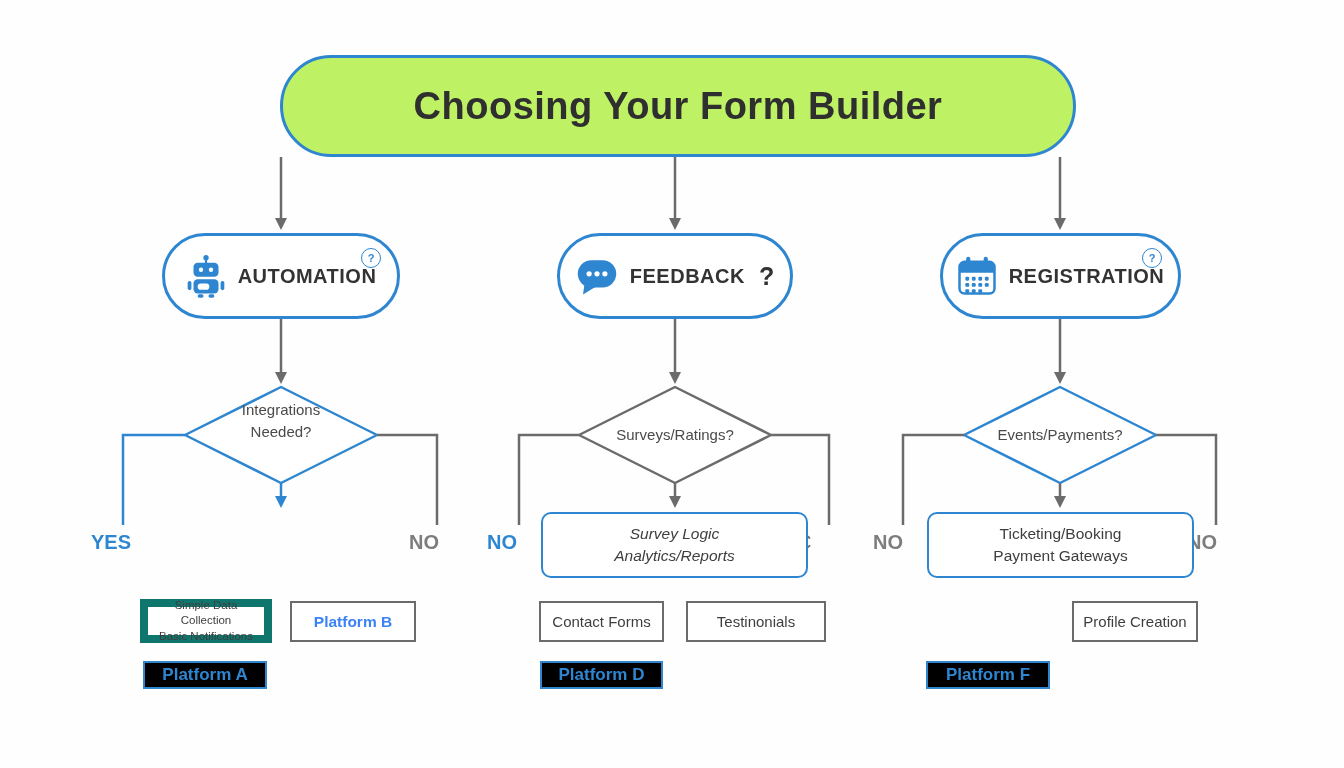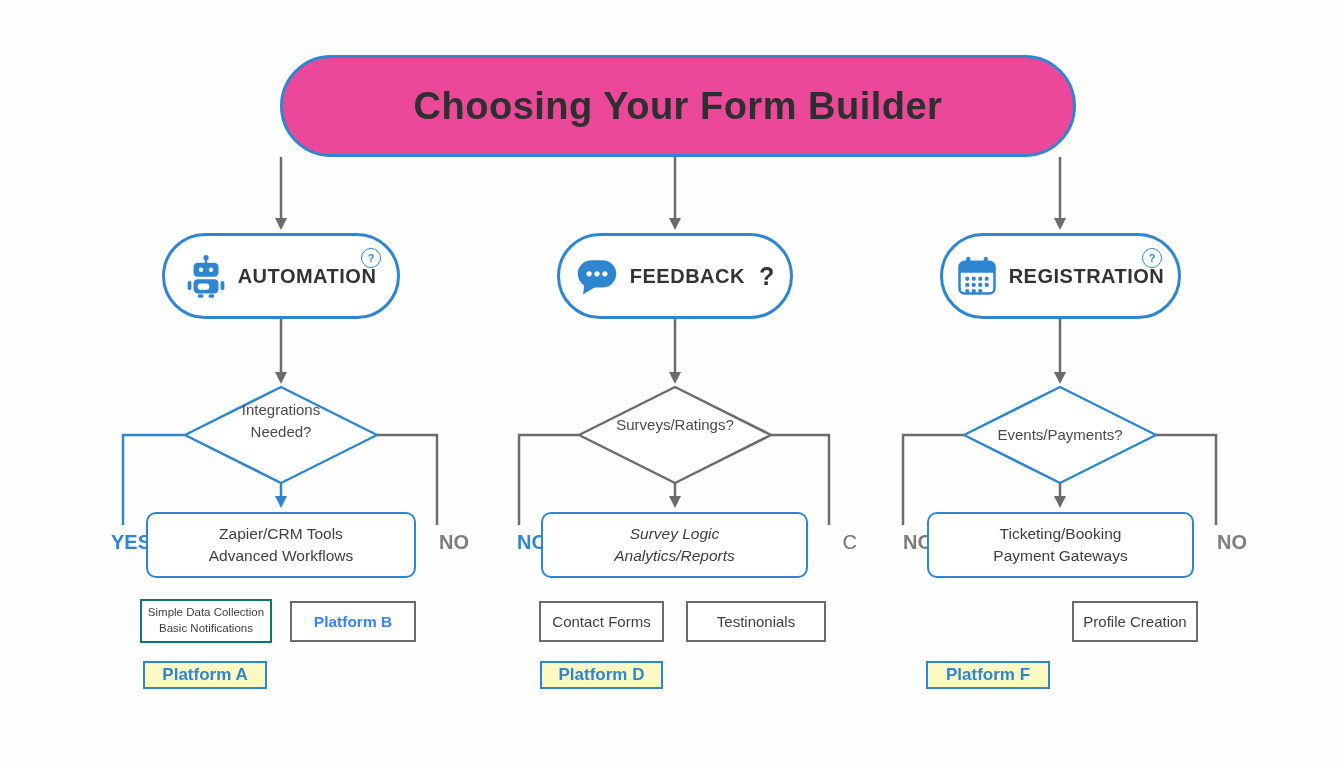--- a/index.html
+++ b/index.html
@@ -3,57 +3,57 @@
 <meta charset="utf-8">
 <style>
   html,body{margin:0;padding:0;background:#fff;}
   #canvas{
     position:relative;width:1344px;height:768px;background:#fefefe;
     font-family:"Liberation Sans",sans-serif;overflow:hidden;
   }
   svg.lines{position:absolute;left:0;top:0;z-index:1;}
   .abs{position:absolute;z-index:2;box-sizing:border-box;}
   .title-box{
-    border:3px solid #2e86d1;border-radius:52px;background:#ec4899;
+    border:3px solid #2e86d1;border-radius:52px;background:#bef264;
     display:flex;align-items:center;justify-content:center;
   }
   .title-text{font-size:38px;font-weight:700;color:#2f2f2f;letter-spacing:.5px;}
   .pill{
     border:3px solid #2e86d1;border-radius:44px;background:#fff;
     display:flex;align-items:center;justify-content:center;gap:12px;
   }
   .pill-label{font-size:20px;font-weight:700;color:#333;letter-spacing:.5px;white-space:nowrap;}
   .pill-qmark{font-size:25px;font-weight:700;color:#333;margin-left:2px;}
   .help-badge{
     position:absolute;top:12px;right:16px;width:18px;height:18px;border:1.5px solid #2e86d1;
     border-radius:50%;color:#2e86d1;font-size:11px;font-weight:600;
     display:flex;align-items:center;justify-content:center;background:#fff;
   }
   .diamond-label{
     text-align:center;font-size:15px;color:#4a4a4a;line-height:1.45;z-index:3;
   }
-  .side-label{font-size:20px;font-weight:600;text-align:right;}
+  .side-label{font-size:20px;font-weight:600;text-align:left;}
   .side-label.blue{color:#2e86d1;}
   .side-label.gray{color:#7d7d7d;}
   .side-label.thin{font-weight:400;color:#6f6f6f;}
   .result-box{
     border:2px solid #2e86d1;border-radius:10px;background:#fff;
     display:flex;flex-direction:column;align-items:center;justify-content:center;
     font-size:15.5px;color:#3e3e3e;line-height:1.42;text-align:center;
   }
   .opt-box{
     background:#fff;display:flex;flex-direction:column;align-items:center;justify-content:center;
     text-align:center;color:#3e3e3e;font-size:15px;
   }
   .opt-box.gray{border:2px solid #6b6b6b;}
-  .opt-box.blue{border:2px solid #0f766e;}
+  .opt-box.blue{border:8px solid #0f766e;}
   .opt-box .small{font-size:11.5px;font-weight:500;line-height:1.35;color:#3e3e3e;}
   .opt-box .bold{font-weight:700;color:#3b82f6;font-size:15.5px;}
   .plat-box{
-    border:2px solid #2e86d1;background:#fef9c3;
+    border:2px solid #2e86d1;background:#000000;
     display:flex;align-items:center;justify-content:center;
     font-size:17px;font-weight:700;color:#2e86d1;
   }
   .icon-wrap{display:flex;align-items:center;justify-content:center;}
 </style>
 </head>
 <body>
 
 <div id="canvas">
 
@@ -156,38 +156,34 @@
       </svg>
     </span>
     <span class="pill-label">REGISTRATION</span>
     <span class="help-badge">?</span>
   </div>
 
   <div class="abs diamond-label" style="left:191px;top:399px;width:180px;">
     <div>Integrations</div>
     <div>Needed?</div>
   </div>
-  <div class="abs diamond-label" style="left:585px;top:414px;width:180px;">
+  <div class="abs diamond-label" style="left:585px;top:424px;width:180px;">
     <div>Surveys/Ratings?</div>
   </div>
   <div class="abs diamond-label" style="left:970px;top:424px;width:180px;">
     <div>Events/Payments?</div>
   </div>
 
   <div class="abs side-label blue" style="left:91px;top:531px;width:60px;">YES</div>
   <div class="abs side-label gray" style="left:409px;top:531px;width:60px;">NO</div>
   <div class="abs side-label blue" style="left:487px;top:531px;width:60px;">NO</div>
   <div class="abs side-label thin" style="left:797px;top:531px;width:60px;">C</div>
   <div class="abs side-label gray" style="left:873px;top:531px;width:60px;">NO</div>
   <div class="abs side-label gray" style="left:1187px;top:531px;width:60px;">NO</div>
 
-  <div class="abs result-box" style="left:146px;top:512px;width:270px;height:66px;">
-    <div>Zapier/CRM Tools</div>
-    <div>Advanced Workflows</div>
-  </div>
   <div class="abs result-box" style="left:541px;top:512px;width:267px;height:66px;font-style:italic;">
     <div>Survey Logic</div>
     <div>Analytics/Reports</div>
   </div>
   <div class="abs result-box" style="left:927px;top:512px;width:267px;height:66px;">
     <div>Ticketing/Booking</div>
     <div>Payment Gateways</div>
   </div>
 
   <div class="abs opt-box blue" style="left:140px;top:599px;width:132px;height:44px;">

